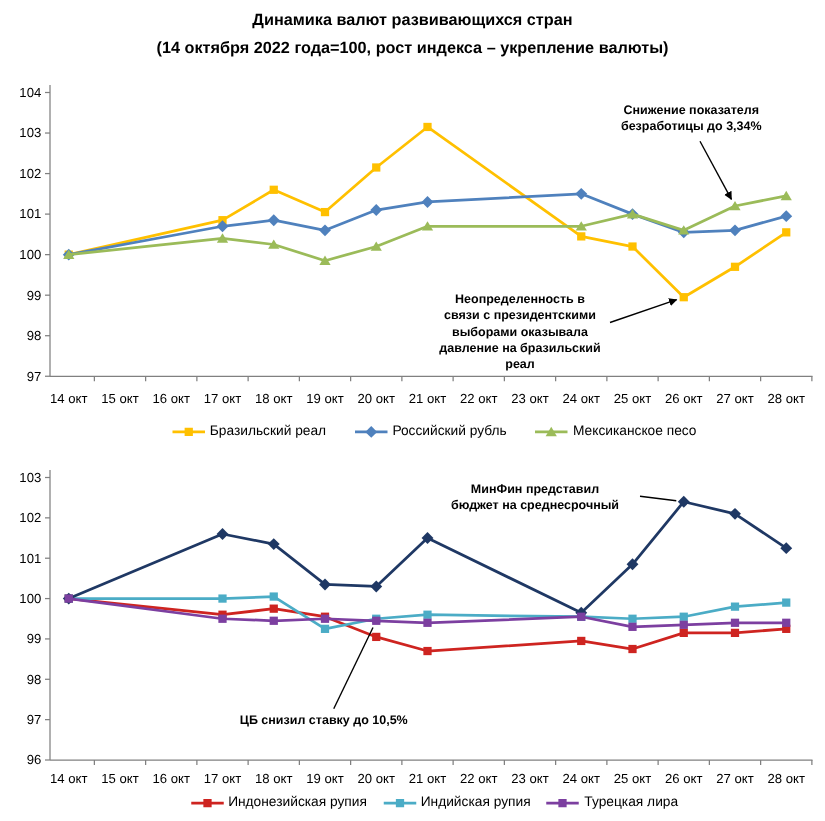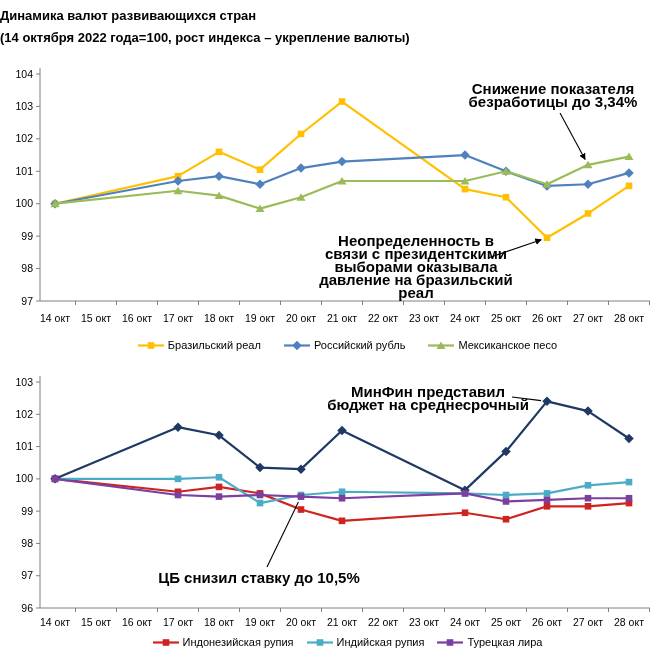--- a/index.html
+++ b/index.html
@@ -1,30 +1,30 @@
 <!DOCTYPE html>
 <html><head>
 <meta charset="utf-8">
 <style>
   html,body{margin:0;padding:0;background:#fff;}
   .canvas{
     position:relative;width:660px;height:657px;background:#ffffff;
     font-family:"Liberation Sans", sans-serif;color:#000;overflow:hidden;
   }
-  .title{position:absolute;top:7px;left:0;width:660px;text-align:left;
+  .title{position:absolute;top:7px;left:0;width:660px;text-align:center;
          font-weight:bold;font-size:13px;line-height:17px;}
   .title .t2{margin-top:5px;}
   #plot-svg{position:absolute;top:0;left:0;}
   .legend{position:absolute;left:40px;width:614px;display:flex;
           justify-content:center;align-items:center;}
   .legend-item{display:flex;align-items:center;white-space:nowrap;}
   .legend-item svg{display:block;margin-right:3px;}
   .legend-label{font-size:11px;}
   .ann{position:absolute;transform:translate(-50%,-50%);text-align:center;
-       font-size:15px;font-weight:bold;line-height:13px;white-space:nowrap;}
+       font-size:10px;font-weight:bold;line-height:13px;white-space:nowrap;}
 </style>
 </head>
 <body>
 
 <div class="canvas">
   <div class="title">
     <div class="t1">Динамика валют развивающихся стран</div>
     <div class="t2">(14 октября 2022 года=100, рост индекса – укрепление валюты)</div>
   </div>
 

